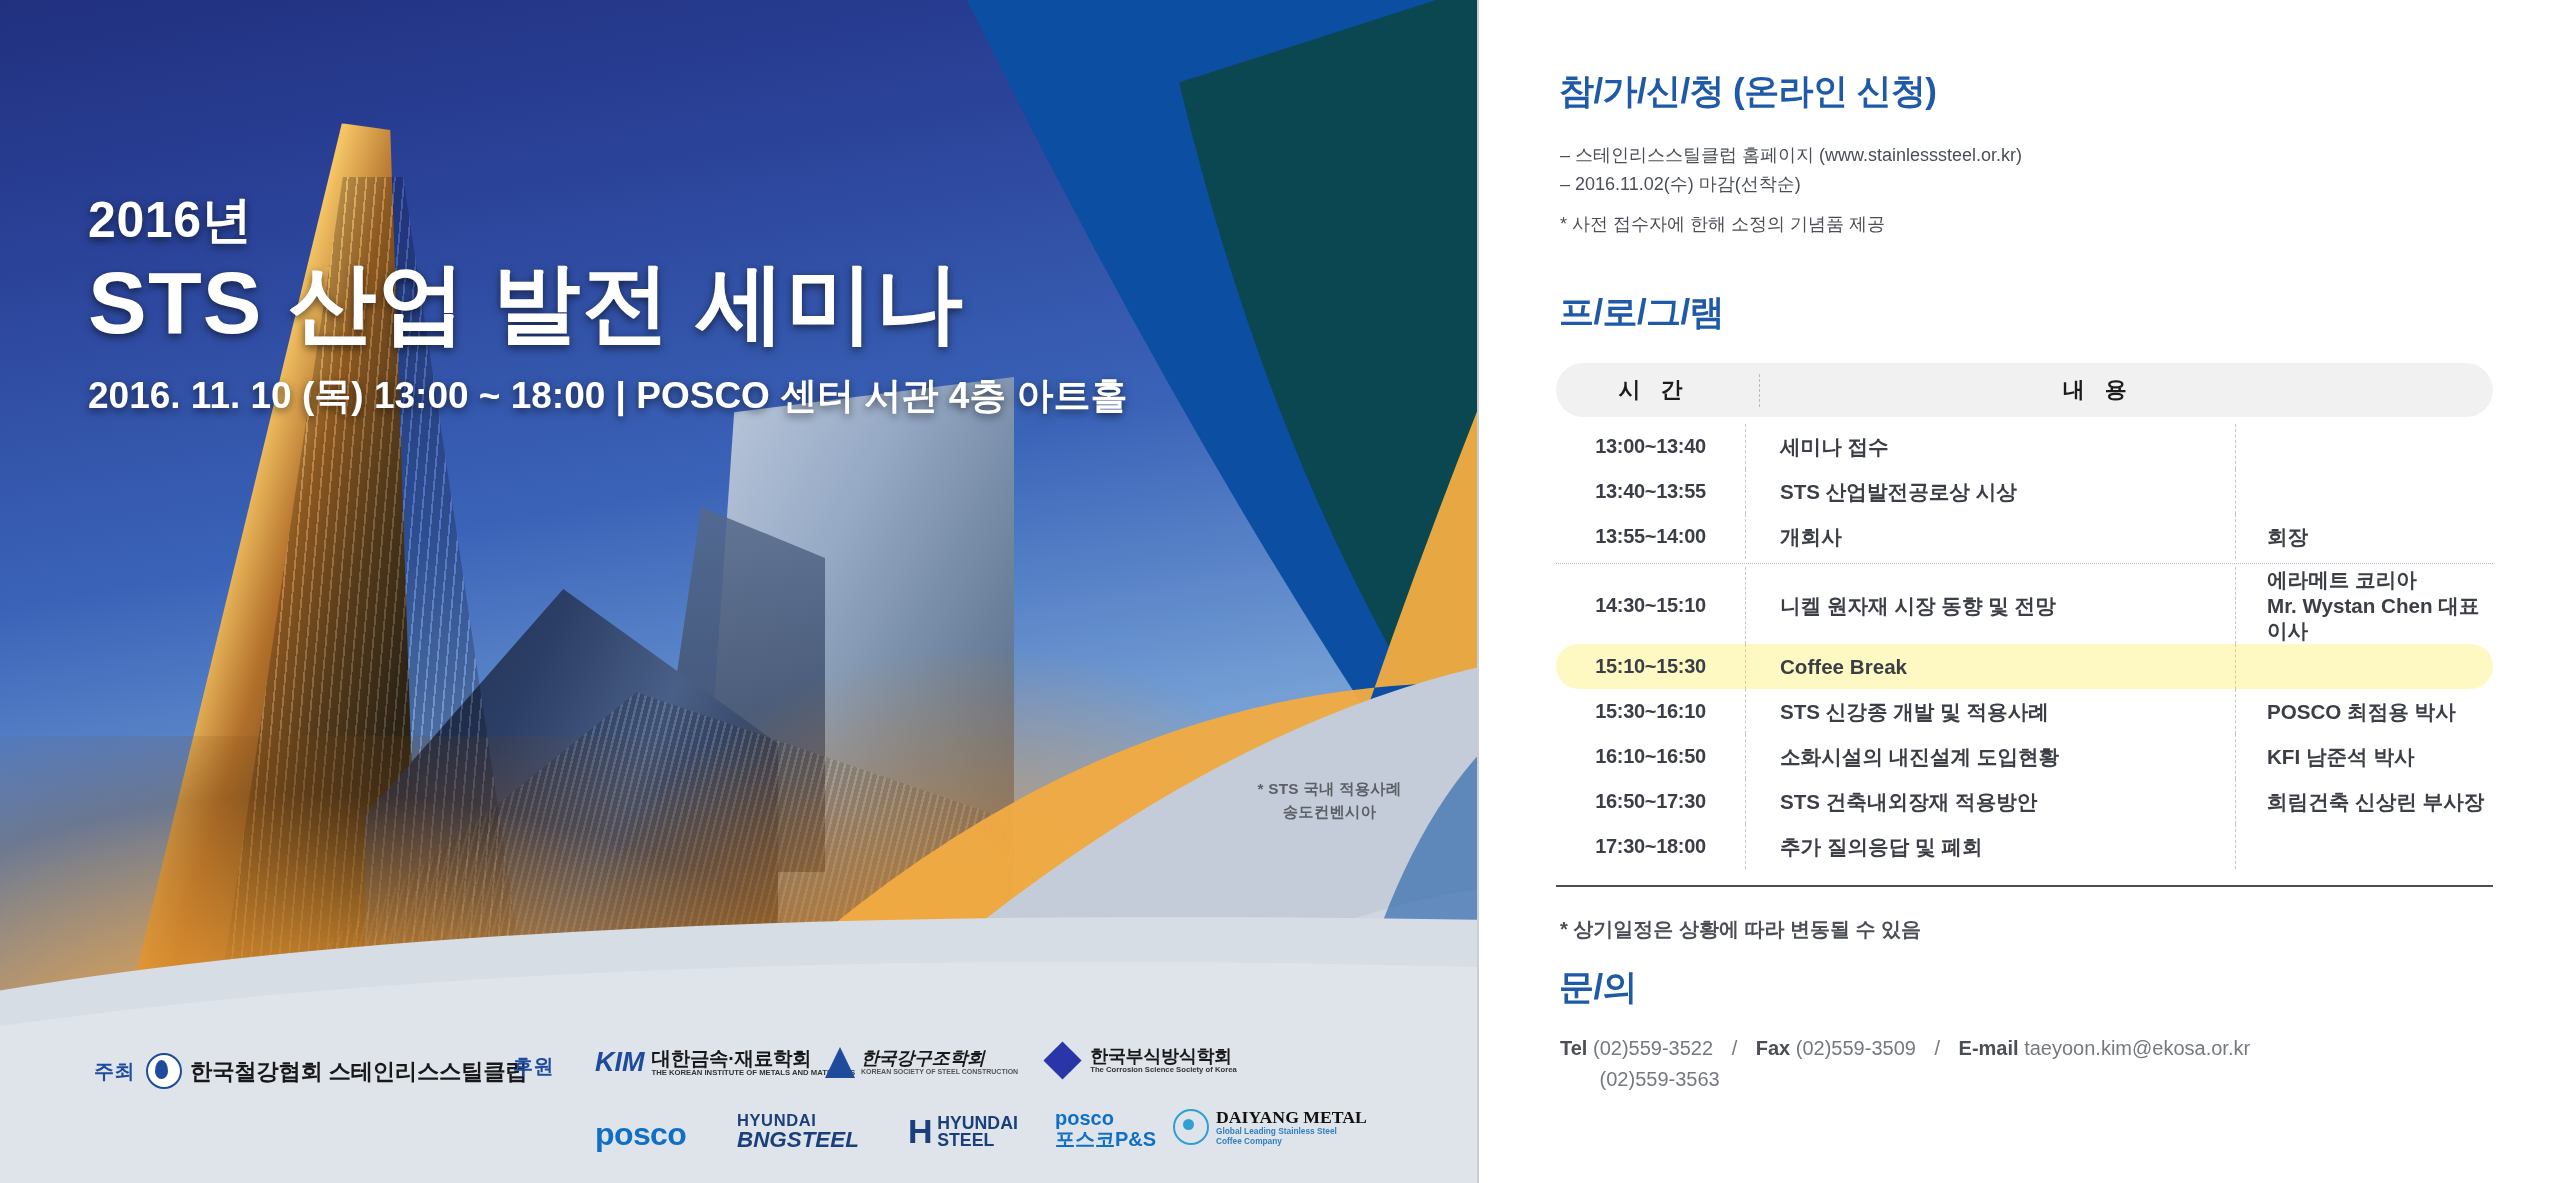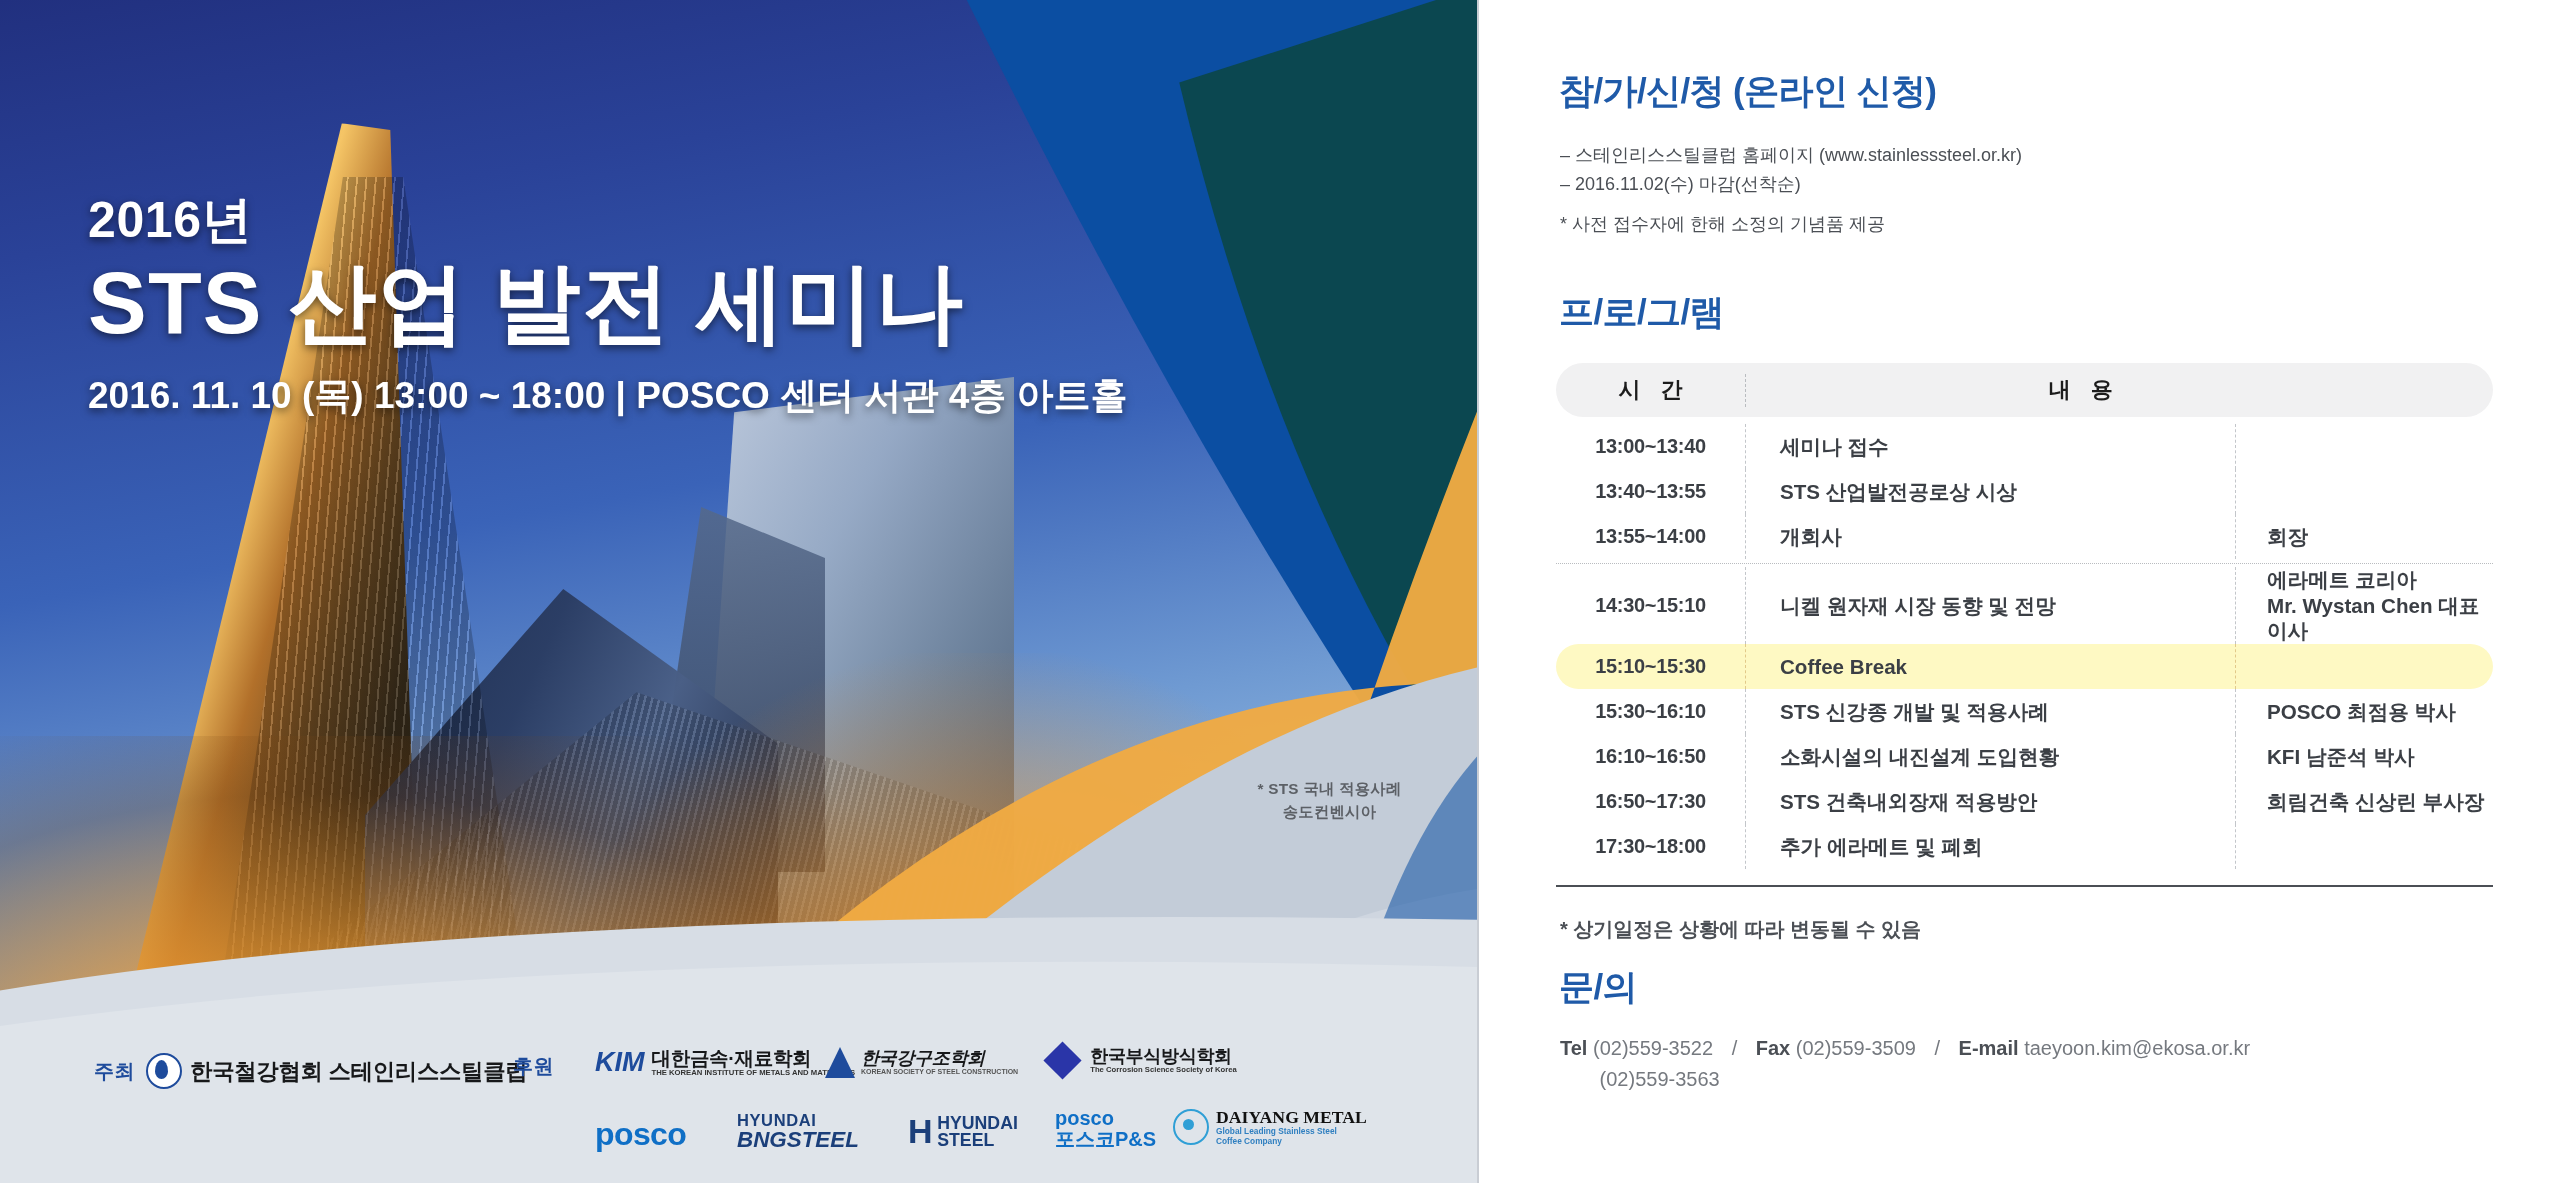--- a/index.html
+++ b/index.html
@@ -66,21 +66,21 @@
 
   
   .right{position:absolute;left:1479px;top:0;width:1097px;height:1184px;background:#fff;}
   .sec-head{color:#1f5aa8;font-weight:700;letter-spacing:-0.6px;}
   .h-apply{position:absolute;left:80px;top:68px;font-size:35px;}
   .bullets{position:absolute;left:81px;top:141px;color:#4b4f55;font-size:18px;line-height:1.6;}
   .bullets .star{margin-top:11px;display:block;}
   .h-prog{position:absolute;left:80px;top:289px;font-size:35px;}
 
   .tbl{position:absolute;left:77px;top:363px;width:937px;}
-  .thead{display:flex;height:54px;align-items:center;background:#f1f1f2;border-radius:27px;color:#1c1c1c;font-weight:700;font-size:22px;}
+  .thead{display:flex;height:54px;align-items:center;background:#f1f1f2;border-radius:27px;color:#1c1c1c;font-weight:700;font-size:22px;gap:14px;}
   .th-time{width:189px;text-align:center;letter-spacing:7px;padding-left:7px;box-sizing:border-box;}
   .th-sep{width:0.6px;height:33px;border-left:1.2px dashed #b9bcc0;}
   .th-cont{flex:1;text-align:center;letter-spacing:7px;padding-right:71px;box-sizing:border-box;}
 
   .rows{position:relative;margin-top:7px;}
   .row{display:flex;align-items:center;min-height:45px;position:relative;}
   .row.tall{min-height:64px;}
   .row.hl{background:#fef9c3;border-radius:23.6px;}
   .c-time{width:189px;text-align:center;font-size:20px;color:#3b3f45;font-weight:700;letter-spacing:-0.3px;flex:0 0 auto;}
   .c-sep{width:0;border-left:1.2px dashed #c3c6ca;align-self:stretch;flex:0 0 auto;}
@@ -316,21 +316,21 @@
             <div class="c-sep"></div>
             <div class="c-cont">STS 건축내외장재 적용방안</div>
             <div class="c-sep2"></div>
             <div class="c-spk">
               <div>희림건축 신상린 부사장</div>
             </div>
           </div>
           <div class="row">
             <div class="c-time">17:30~18:00</div>
             <div class="c-sep"></div>
-            <div class="c-cont">추가 에라메트 및 폐회</div>
+            <div class="c-cont">추가 질의응답 및 폐회</div>
             <div class="c-sep2"></div>
             <div class="c-spk">
               <div></div>
             </div>
           </div>
         </div>
       <div class="endline"></div>
     </div>
 
     <div class="note">* 상기일정은 상황에 따라 변동될 수 있음</div>

